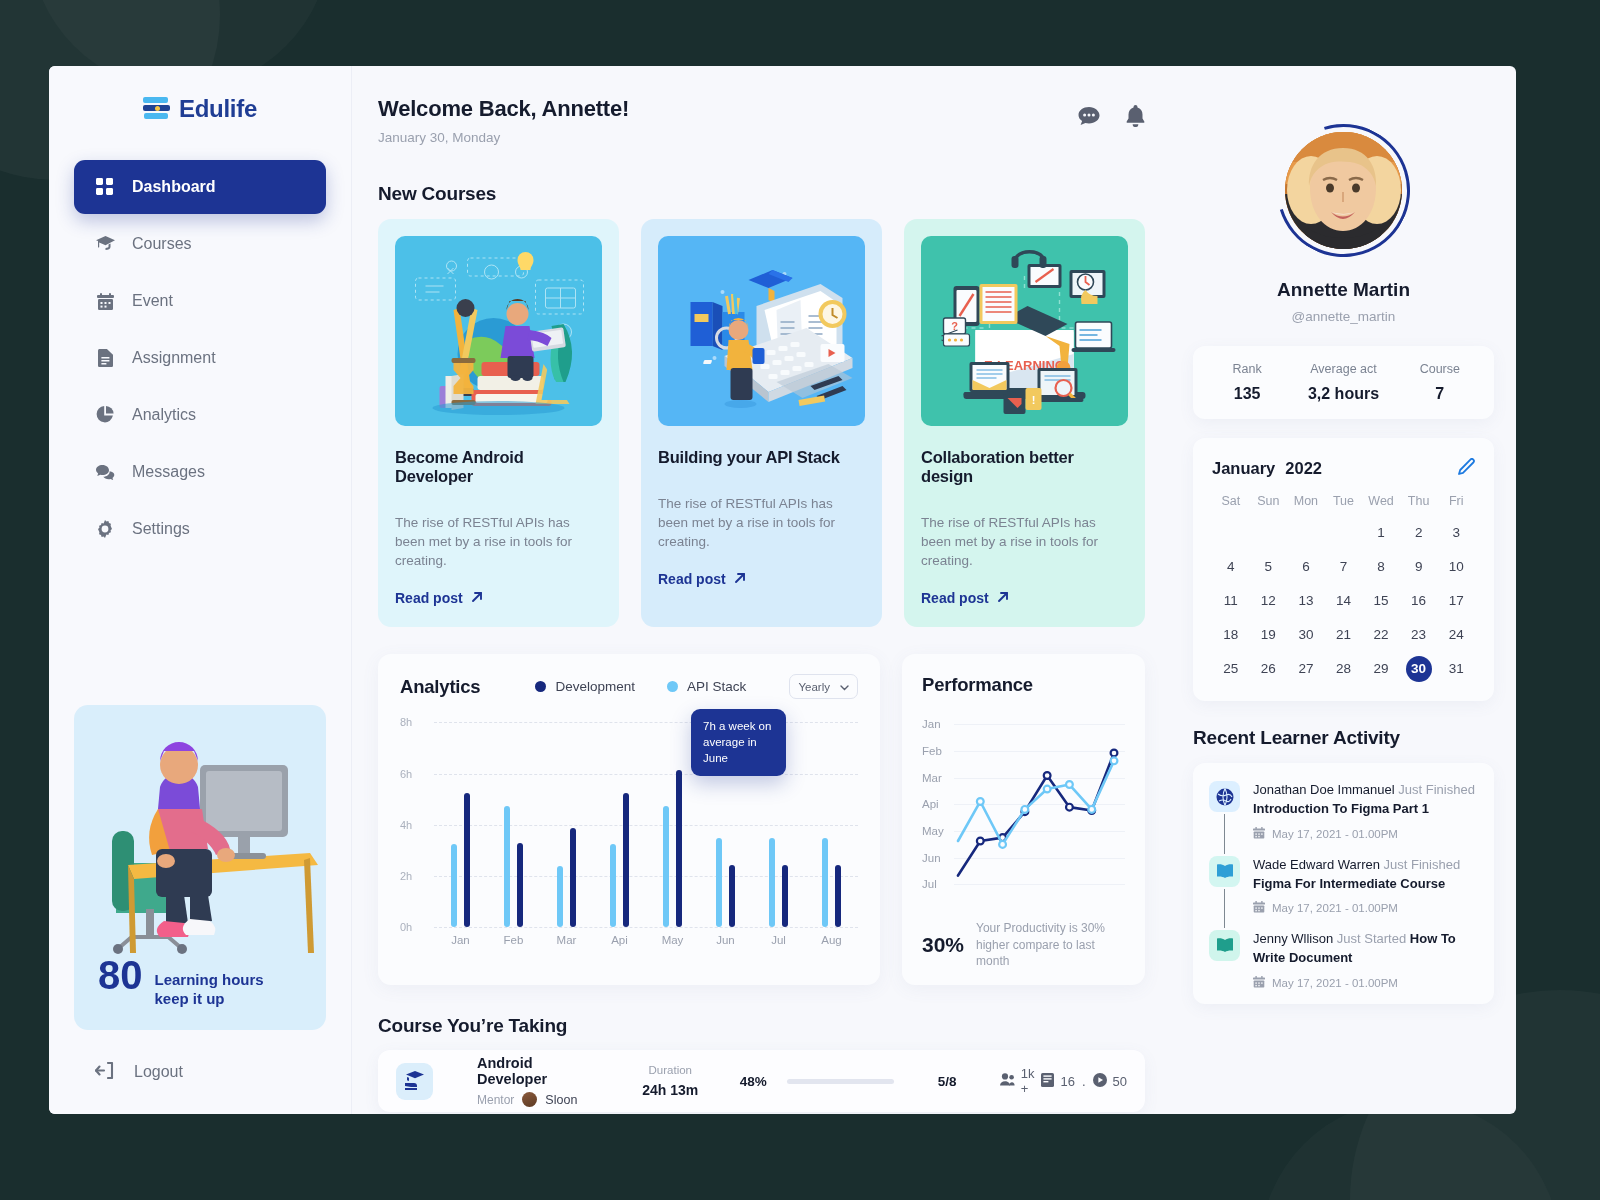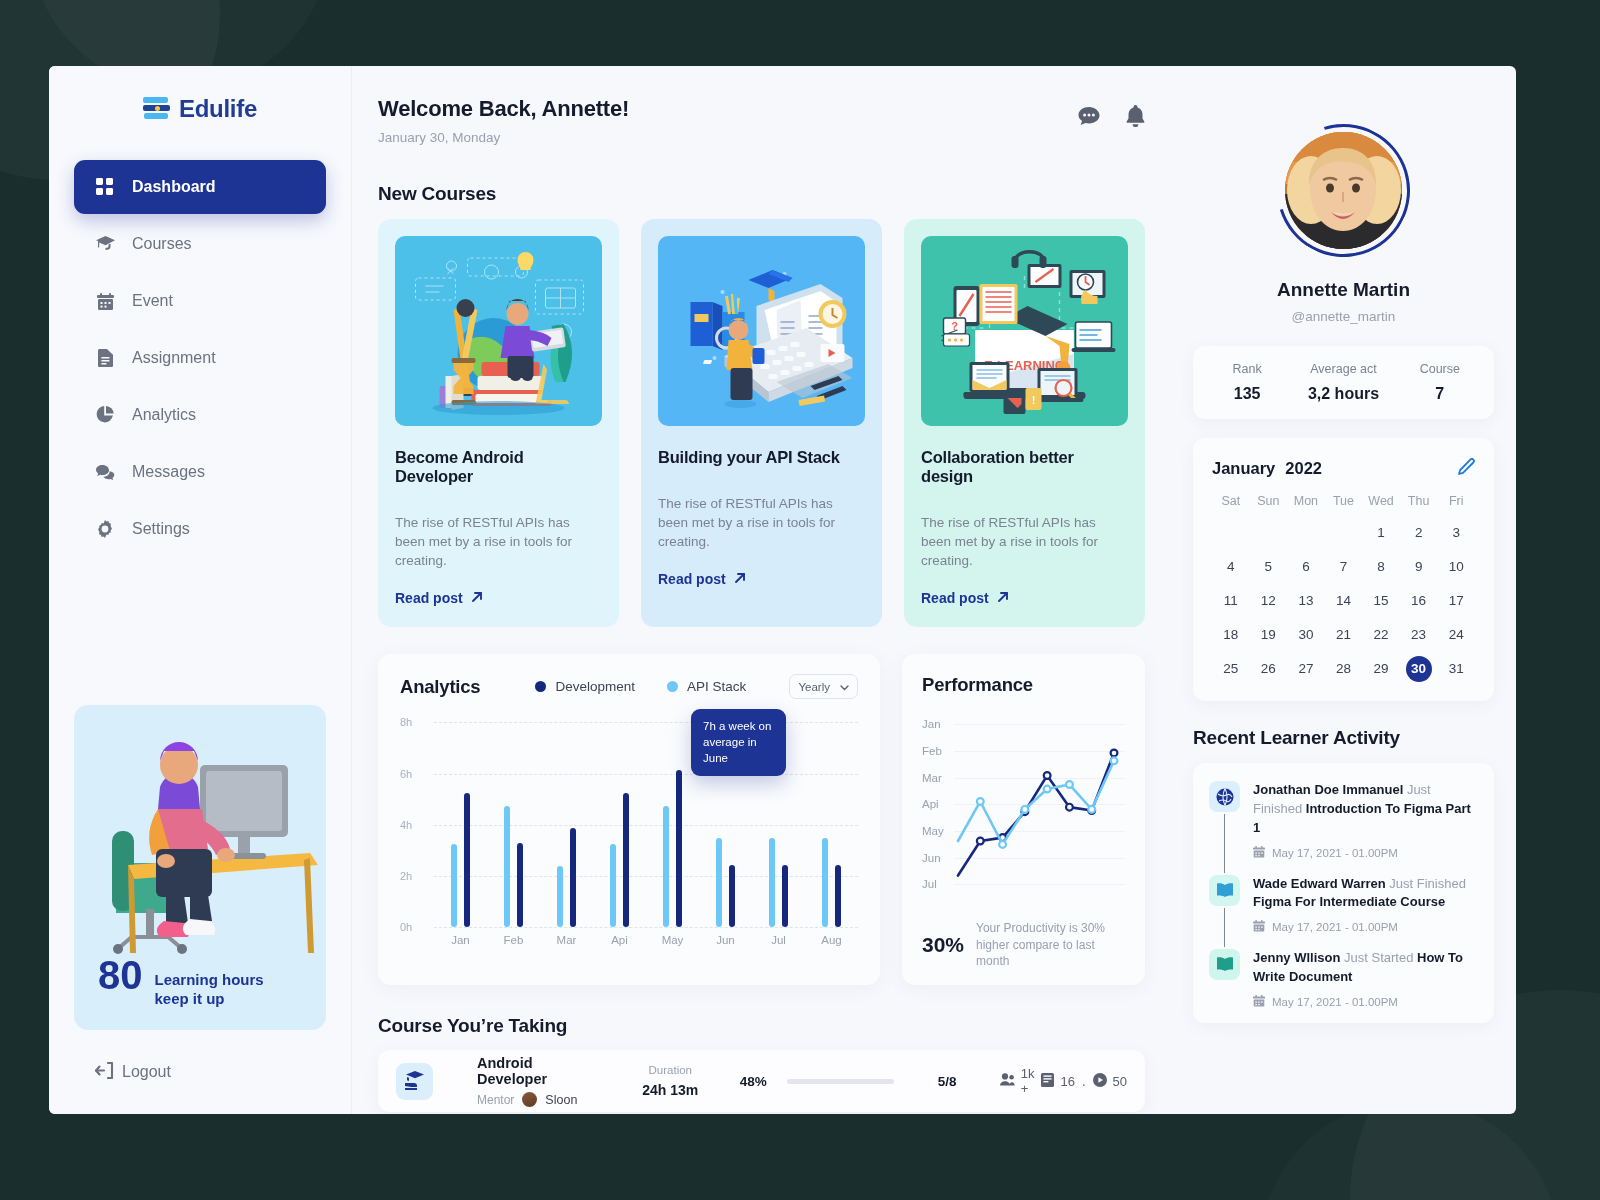--- a/index.html
+++ b/index.html
@@ -67,21 +67,21 @@
     height: 325px;
     position: relative;
     overflow: hidden;
     display: flex; flex-direction: column; justify-content: flex-end;
   }
   .learn-illus { position: absolute; left: 0; top: 8px; width: 100%; height: 255px; }
   .learn-foot { position: relative; padding: 0 0 22px 24px; display: flex; align-items: center; gap: 12px; }
   .learn-num { font-size: 40px; font-weight: bold; color: #1d3494; line-height: 1; }
   .learn-txt { font-size: 15px; font-weight: bold; color: #1d3494; line-height: 1.28; margin-top: 28px; }
 
-  .logout { display: flex; align-items: center; gap: 8px; padding: 0 46px; height: 84px; color: #6b7280; font-size: 16px; cursor: pointer; }
+  .logout { display: flex; align-items: center; gap: 20px; padding: 0 46px; height: 84px; color: #6b7280; font-size: 16px; cursor: pointer; }
 
   
   .center { flex: 1 1 auto; padding: 30px 26px 0 26px; overflow: hidden; position: relative; }
   .topbar { display: flex; align-items: flex-start; justify-content: space-between; }
   .welcome { font-size: 22px; font-weight: bold; color: #151b2d; letter-spacing: -0.2px; }
   .subdate { font-size: 13.5px; color: #9aa0ae; margin-top: 8px; }
   .topicons { display: flex; align-items: center; gap: 26px; padding-top: 9px; }
   .topicons span { cursor: pointer; color: #5a6070; }
 
   .sect-title { font-size: 19px; font-weight: bold; color: #151b2d; margin: 38px 0 14px 0; letter-spacing: -0.2px; }
@@ -203,21 +203,21 @@
   .act-card { background: #fbfcfe; border-radius: 12px; box-shadow: 0 4px 16px rgba(93,108,160,0.07); margin-top: 14px; padding: 18px 16px 10px 16px; }
   .act-item { display: flex; gap: 13px; position: relative; padding-bottom: 15px; }
   .act-item:last-child { padding-bottom: 4px; }
   .act-ic { width: 31px; height: 31px; border-radius: 8px; display: flex; align-items: center; justify-content: center; flex: 0 0 31px; position: relative; z-index: 2; }
   .act-ic.a1 { background: #dcefff; }
   .act-ic.a2 { background: #d3f6f1; }
   .act-ic.a3 { background: #d0f5ec; }
   .act-line { position: absolute; left: 15px; top: 33px; bottom: 2px; width: 1px; background: #2b3a4a; opacity: 0.6; }
   .act-body { flex: 1 1 auto; }
   .act-text { font-size: 13px; color: #151b2d; line-height: 1.45; }
-  .act-text .nm { font-weight: bold; }
+  .act-text .nm { font-weight: normal; }
   .act-text .vb { color: #9aa0ae; }
   .act-text .cs { font-weight: bold; }
   .act-date { display: flex; align-items: center; gap: 7px; font-size: 11.5px; color: #9aa0ae; margin-top: 8px; }
 </style>
 </head>
 <body>
 
 <div class="bg-blob blob-a"></div>
 <div class="bg-blob blob-b"></div>
 <div class="bg-blob blob-c"></div>

